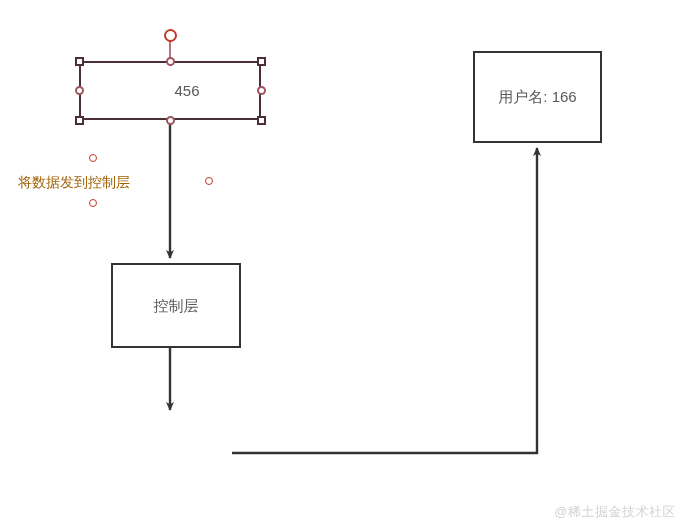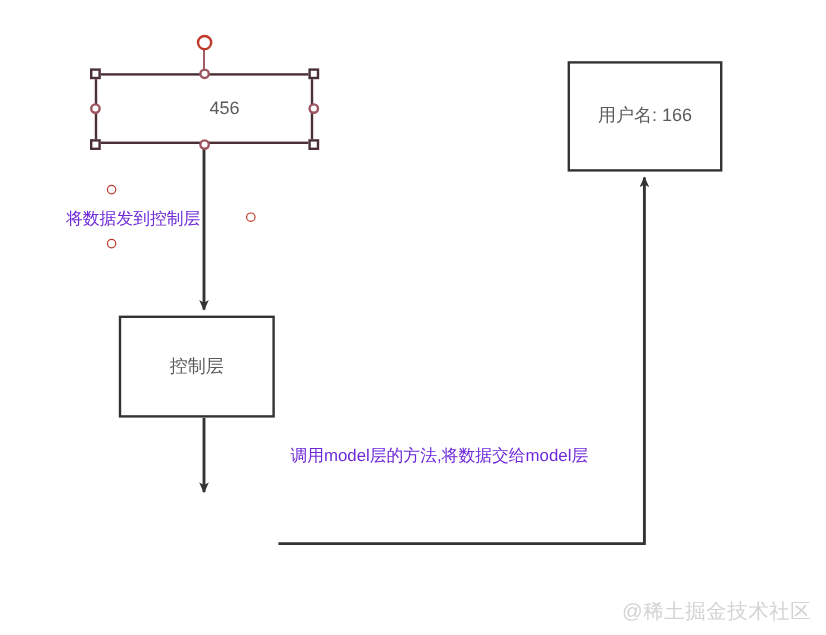--- a/index.html
+++ b/index.html
@@ -37,25 +37,24 @@
     font-size: 15px;
     line-height: 1.45;
     white-space: pre-line;
   }
   .node-box.selected {
     border: 2px solid #4a3036;
     color: #5a5a5a;
   }
   .edge-label {
     position: absolute;
-    color: #6d28d9;
+    color: #a16207;
     font-size: 14px;
     white-space: nowrap;
     line-height: 1.2;
-    margin-left: 37px;
   }
   .handle-sq {
     position: absolute;
     width: 9px;
     height: 9px;
     box-sizing: border-box;
     background: #ffffff;
     border: 2px solid #4a3036;
     margin-left: -4.5px;
     margin-top: -4.5px;
@@ -91,21 +90,21 @@
     border: 2px solid #c0392b;
     border-radius: 50%;
     margin-left: -6.5px;
     margin-top: -6.5px;
   }
   .watermark {
     position: absolute;
     right: 12px;
     bottom: 8px;
     color: #d3d3d3;
-    font-size: 17px;
+    font-size: 13px;
     letter-spacing: 0.5px;
   }
 </style>
 </head>
 <body>
 
 <div id="canvas">
 
   <svg class="svg-layer" viewBox="0 0 688 529" xmlns="http://www.w3.org/2000/svg">
     <defs>
@@ -124,32 +123,29 @@
   </svg>
 
   <div class="node-box selected" style="left:79px; top:61px; width:182px; height:59px;padding-left:34px;">
     <span>456</span>
   </div>
 
   <div class="node-box" style="left:473px; top:51px; width:129px; height:92px;">
     <span>用户名: 166</span>
   </div>
 
-  <div class="node-box" style="left:99px; top:263px; width:130px; height:85px;">
+  <div class="node-box" style="left:111px; top:263px; width:130px; height:85px;">
     <span>控制层</span>
   </div>
 
 
   <div class="edge-label" style="left:18px; top:174px;">
     <span>将数据发到控制层</span>
   </div>
 
-  <div class="edge-label" style="left:205px; top:371px;">
-    <span>调用model层的方法,将数据交给model层</span>
-  </div>
 
   <div class="handle-sq" style="left:79px; top:61px;"></div>
   <div class="handle-ci" style="left:170px; top:61px;"></div>
   <div class="handle-sq" style="left:261px; top:61px;"></div>
   <div class="handle-ci" style="left:79px; top:90px;"></div>
   <div class="handle-ci" style="left:261px; top:90px;"></div>
   <div class="handle-sq" style="left:79px; top:120px;"></div>
   <div class="handle-ci" style="left:170px; top:120px;"></div>
   <div class="handle-sq" style="left:261px; top:120px;"></div>
   <div class="rotate-handle" style="left:170px; top:35px;"></div>

